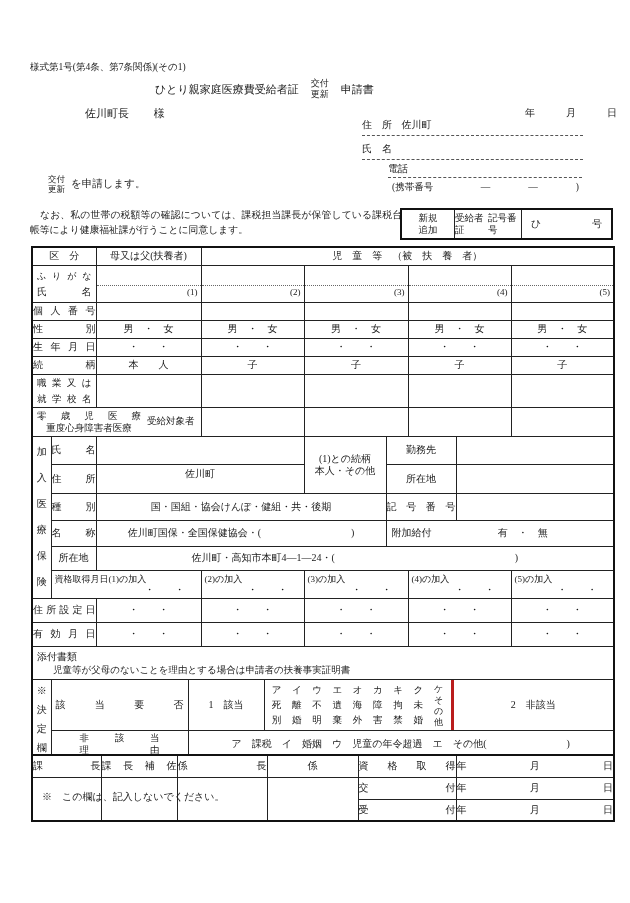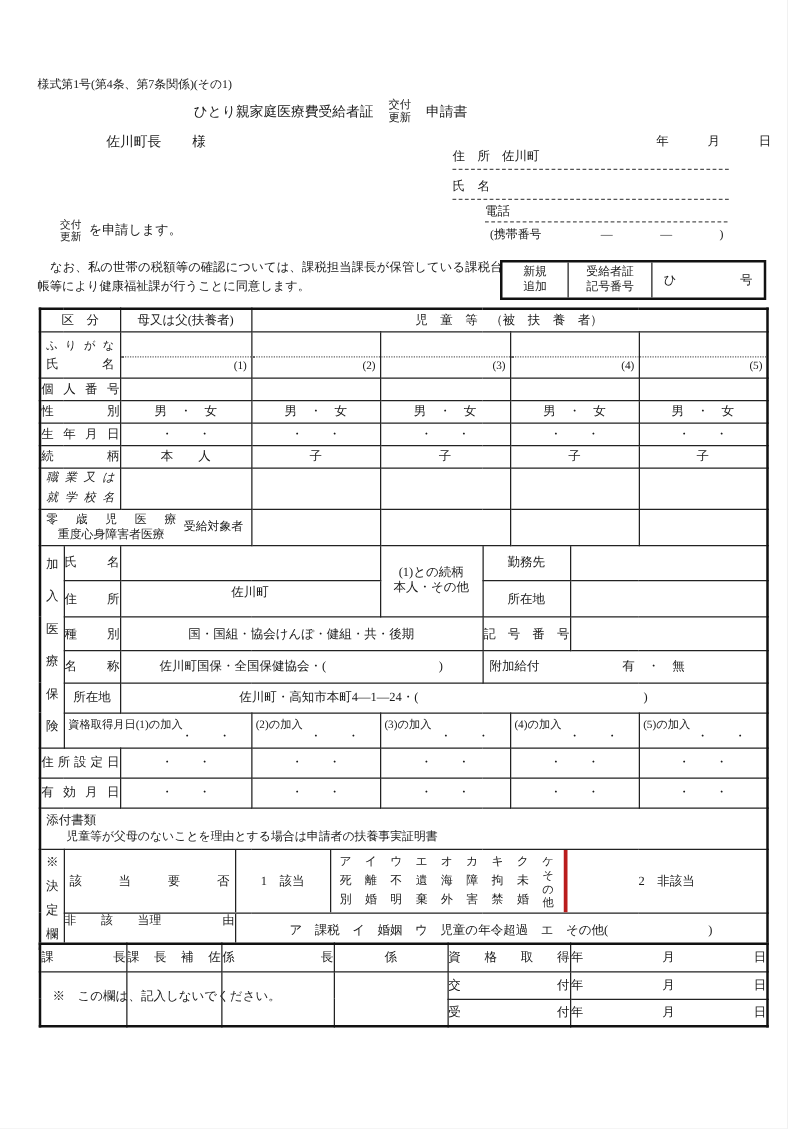--- a/index.html
+++ b/index.html
@@ -9,21 +9,21 @@
   .fs9{font-size:9px;}  .fs95{font-size:9.5px;} .fs10{font-size:10px;} .fs11{font-size:11px;}
   .jst{text-align:justify;text-align-last:justify;padding:0 4px;}
   .jsti{text-align:justify;text-align-last:justify;padding:0 8px;}
   .left{text-align:left;padding-left:4px;}
   .dashline{border-bottom:1px dashed #555;}
   .stack{display:flex;flex-direction:column;font-size:9px;line-height:11px;text-align:left;}
   .titleline{display:flex;align-items:center;font-size:11px;}
   
   .sbox{left:400px;top:208px;width:213px;height:32px;border:2px solid #111;display:flex;box-sizing:border-box;align-items:stretch;}
   .sb1{width:52px;border-right:1px solid #222;display:flex;flex-direction:column;justify-content:center;align-items:center;font-size:9.5px;line-height:12px;}
-  .sb2{width:66px;border-right:1px solid #222;display:flex;flex-direction:column;justify-content:center;align-items:center;font-size:9.5px;line-height:12px;}
+  .sb2{width:66px;border-right:1px solid #222;display:flex;flex-direction:row;justify-content:center;align-items:center;font-size:9.5px;line-height:12px;}
   .sb3{flex:1;display:flex;justify-content:space-between;align-items:center;padding:0 9px;font-size:10px;}
   
   table.form{border-collapse:collapse;table-layout:fixed;border:2px solid #111;background:#fff;}
   table.form td{border:1px solid #222;font-size:10px;text-align:center;vertical-align:middle;padding:0;overflow:hidden;box-sizing:border-box;}
   .p0{padding:0;}
   .lblcell div{line-height:16px;}
   .furicell{vertical-align:top;}
   .furitop{height:15px;border-bottom:1px dotted #666;}
   .furinum{font-size:9px;text-align:right;padding:1px 3px 0 0;line-height:11px;}
   .dots{text-align:right;padding-right:14px;}
@@ -45,21 +45,21 @@
   .t2{text-align:left;padding-left:20px;line-height:13px;font-size:9.5px;}
   .decA{display:flex;height:50px;align-items:stretch;}
   .dA1{width:136px;border-right:1px solid #222;display:flex;align-items:center;}
   .dA1 div{width:100%;}
   .dA2{width:75px;border-right:1px solid #222;display:flex;align-items:center;justify-content:center;}
   .dA3{width:189px;border-right:3px solid #b91c1c;display:flex;justify-content:space-between;padding:3px 6px;box-sizing:border-box;}
   .dA4{flex:1;display:flex;align-items:center;justify-content:center;}
   .vcol{width:12px;word-break:break-all;line-height:15px;font-size:9.5px;text-align:center;}
   .vcol:last-child{line-height:11px;font-size:9px;padding-top:1px;}
   .decB{display:flex;height:27px;align-items:stretch;}
-  .dB1{width:136px;border-right:1px solid #222;display:flex;flex-direction:row;justify-content:center;}
+  .dB1{width:136px;border-right:1px solid #222;display:flex;flex-direction:column;justify-content:center;}
   .dB1 div{width:80px;margin:0 auto;font-size:9.5px;line-height:12px;}
   .dB2{flex:1;display:flex;align-items:center;justify-content:center;font-size:10px;}
   .datecell{padding:0 16px;}
 </style>
 </head>
 <body>
 
 <div class="page">
 
   <div class="abs fs95" style="left:30px;top:61px;">様式第1号(第4条、第7条関係)(その1)</div>
@@ -195,21 +195,21 @@
 
     <tr style="height:18px;">
       <td colspan="2" class="jst">続 柄</td>
       <td>本　　人</td>
       <td>子</td>
       <td colspan="2">子</td>
       <td colspan="2">子</td>
       <td>子</td>
     </tr>
 
-    <tr style="height:29px;font-style:italic;">
+    <tr style="height:29px;">
       <td colspan="2" class="lblcell">
         <div class="jst fs95">職 業 又 は</div>
         <div class="jst fs95">就 学 校 名</div>
       </td>
       <td></td>
       <td></td>
       <td colspan="2"></td>
       <td colspan="2"></td>
       <td></td>
     </tr>

